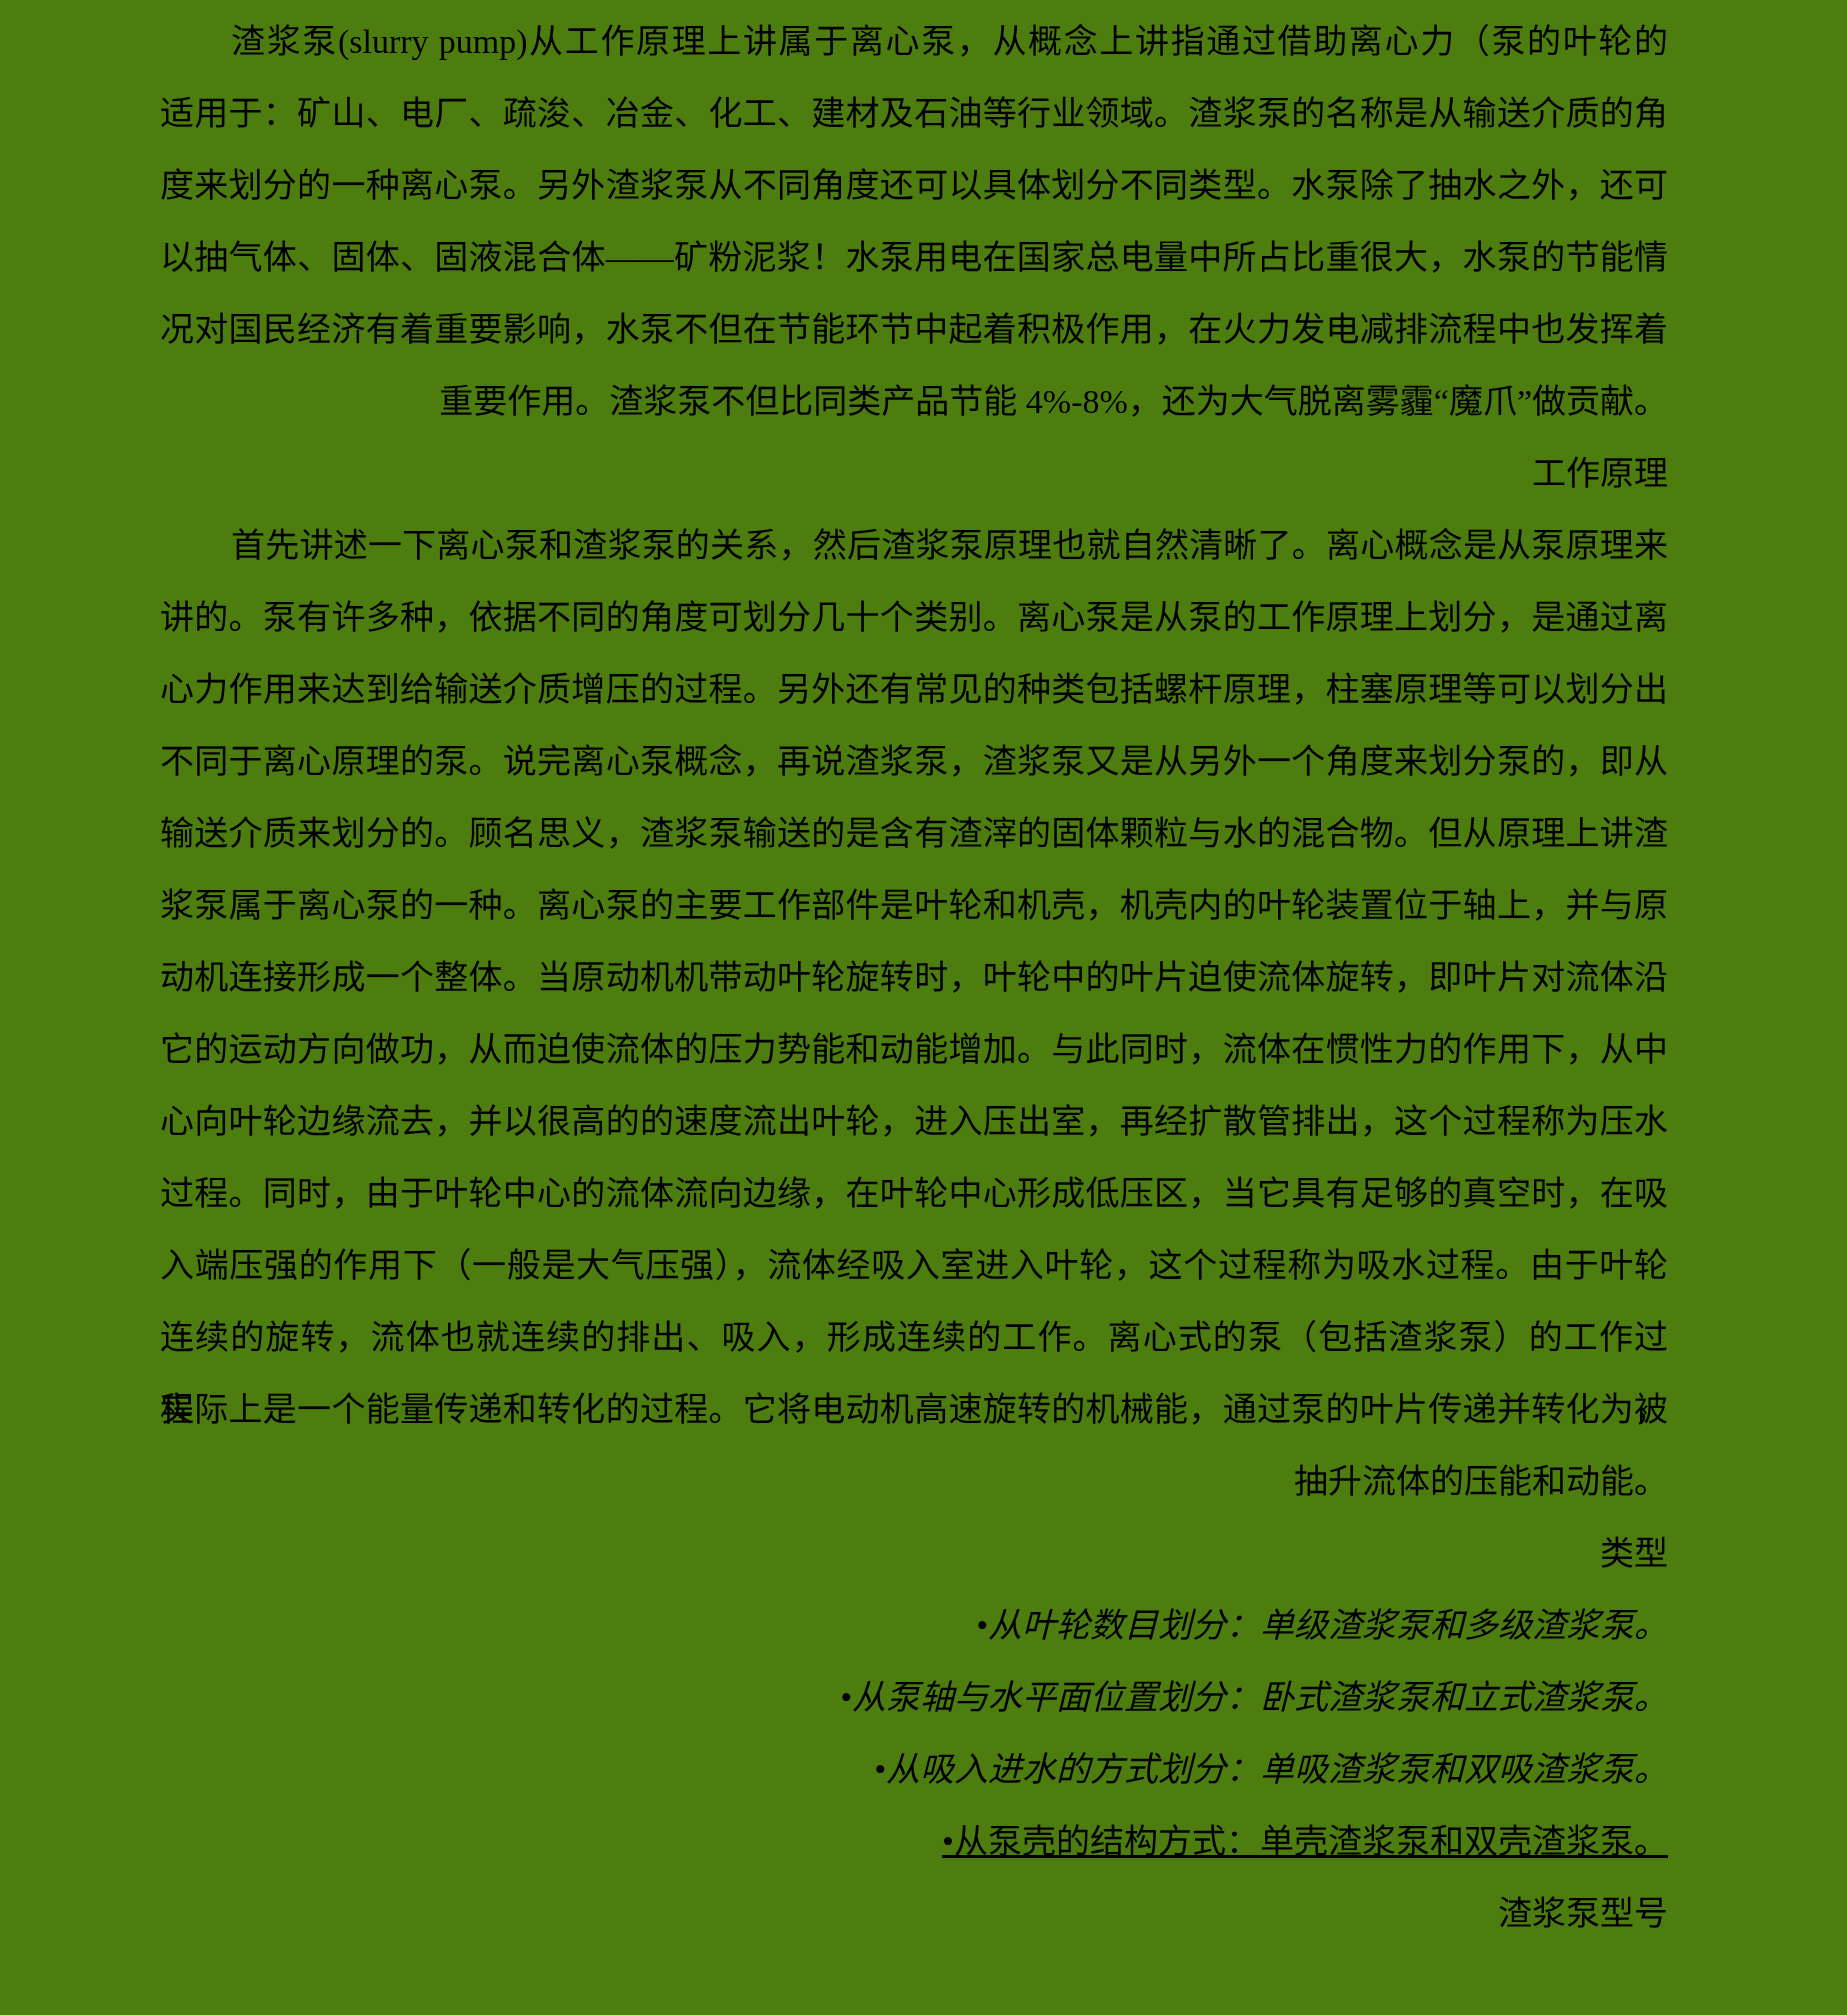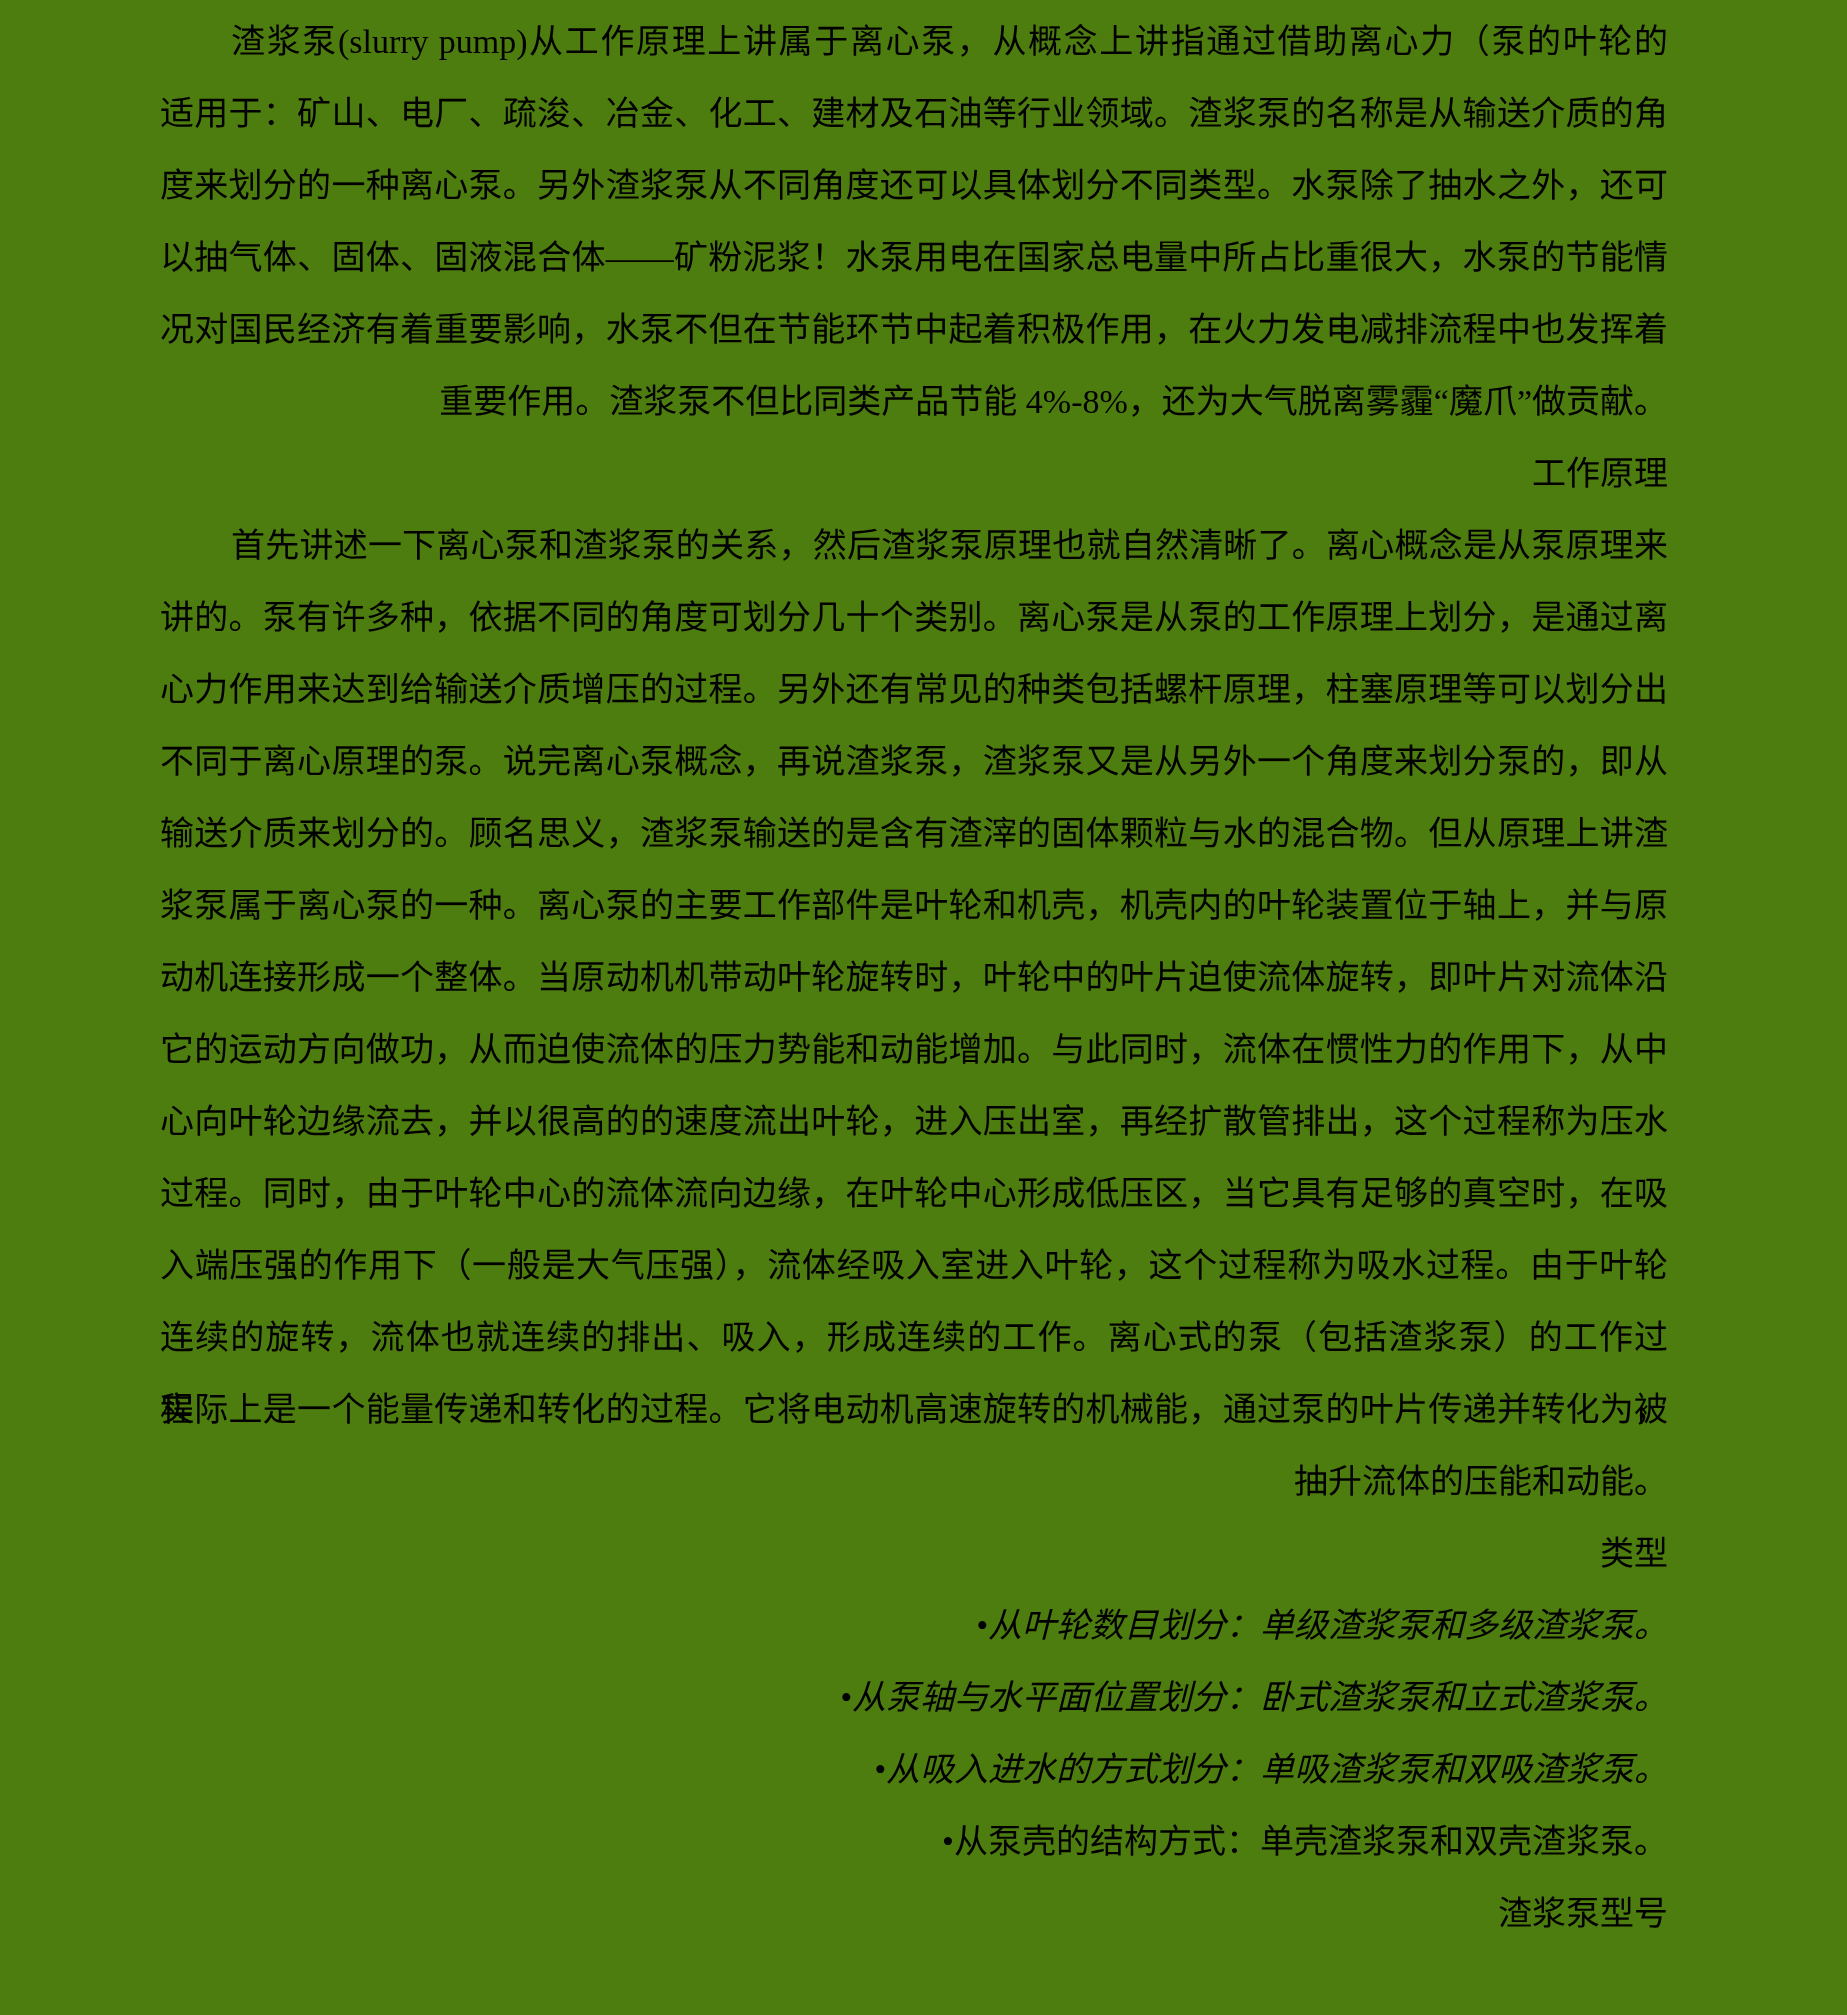--- a/index.html
+++ b/index.html
@@ -35,21 +35,21 @@
     text-align: justify;
     text-align-last: justify;
   }
   .plain {
     text-align: right;
   }
   
   .indent-para { text-indent: 71px; }
   
   .bullet      { padding-left: 91px; font-style: italic; }
-  .bullet-deep { padding-left: 136px; }
+  .bullet-deep { padding-left: 136px; text-decoration: underline; }
   
   .head-bottom { padding-left: 54px; }
 </style>
 </head>
 <body>
 
 <div class="page">
   <div class="content" id="lines-container">
       <div class="line fill indent-para">渣浆泵(slurry pump)从工作原理上讲属于离心泵，从概念上讲指通过借助离心力（泵的叶轮的</div>
       <div class="line fill">适用于：矿山、电厂、疏浚、冶金、化工、建材及石油等行业领域。渣浆泵的名称是从输送介质的角</div>

